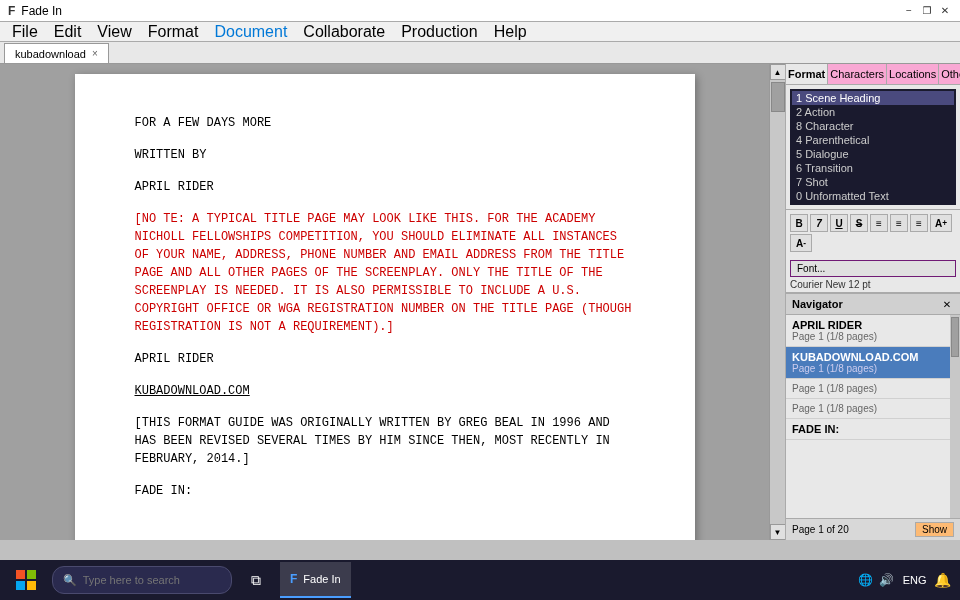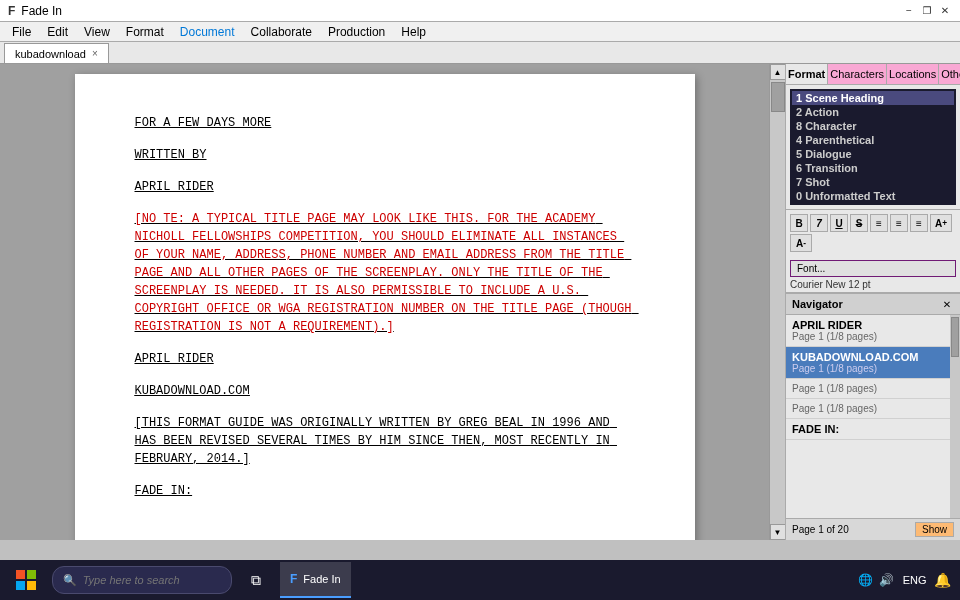--- a/index.html
+++ b/index.html
@@ -23,21 +23,21 @@
     #menu-bar {
       background: #f0f0f0;
       height: 20px;
       display: flex;
       align-items: center;
       padding: 0 4px;
       border-bottom: 1px solid #aaa;
     }
     .menu-item {
       padding: 0 8px;
-      font-size: 12px;
+      font-size: 16px;
       cursor: pointer;
       height: 20px;
       display: flex;
       align-items: center;
       color: #000;
     }
     .menu-item.active { color: #0078d7; }
 
     
     #tab-bar {
@@ -123,21 +123,21 @@
       width: 620px;
       min-height: 500px;
       padding: 40px 60px;
       box-shadow: 2px 2px 8px rgba(0,0,0,0.3);
       font-family: 'Courier New', Courier, monospace;
       font-size: 12px;
       line-height: 1.5;
     }
 
     .page-line { margin-bottom: 0; white-space: pre-wrap; }
-    .page-block { margin-bottom: 14px; text-decoration: underline; }
+    .page-block { margin-bottom: 14px; }
     .red-text { color: #cc0000; }
 
     
     #right-panel {
       width: 175px;
       background: #e8e8e8;
       border-left: 1px solid #aaa;
       display: flex;
       flex-direction: column;
     }
@@ -310,21 +310,20 @@
       padding: 0 10px;
       gap: 6px;
     }
     #search-input-tb {
       background: transparent;
       border: none;
       color: #aaa;
       font-size: 11px;
       outline: none;
       flex: 1;
-      font-style: italic;
     }
     .taskbar-icon {
       width: 32px;
       height: 32px;
       display: flex;
       align-items: center;
       justify-content: center;
       cursor: pointer;
       border-radius: 4px;
     }
@@ -484,21 +483,21 @@
     <div id="format-section" style="flex-shrink:0;">
       
       <div id="format-tabs" style="display:flex; background:#d8d8d8; border-bottom:1px solid #aaa;">
         <div class="format-tab active">Format</div>
         <div class="format-tab">Characters</div>
         <div class="format-tab">Locations</div>
         <div class="format-tab">Other</div>
       </div>
 
       
-      <div id="style-list" style="background:#1a1a2e; margin:4px; padding:2px;font-weight:bold;">
+      <div id="style-list" style="background:#1a1a2e; margin:4px; padding:2px;">
         <div class="style-item selected">1 Scene Heading</div>
         <div class="style-item">2 Action</div>
         <div class="style-item">8 Character</div>
         <div class="style-item">4 Parenthetical</div>
         <div class="style-item">5 Dialogue</div>
         <div class="style-item">6 Transition</div>
         <div class="style-item">7 Shot</div>
         <div class="style-item">0 Unformatted Text</div>
       </div>
 

